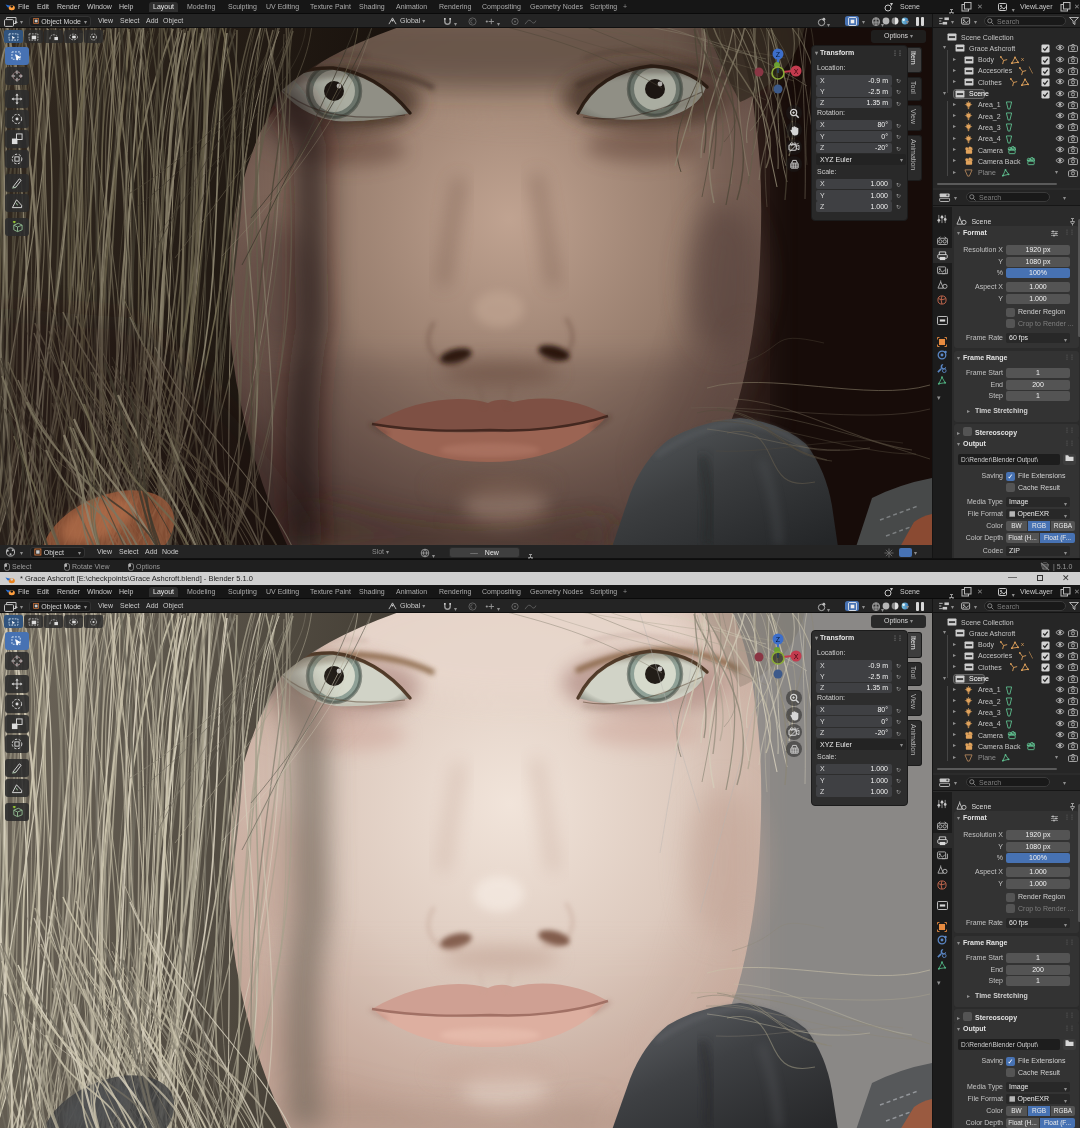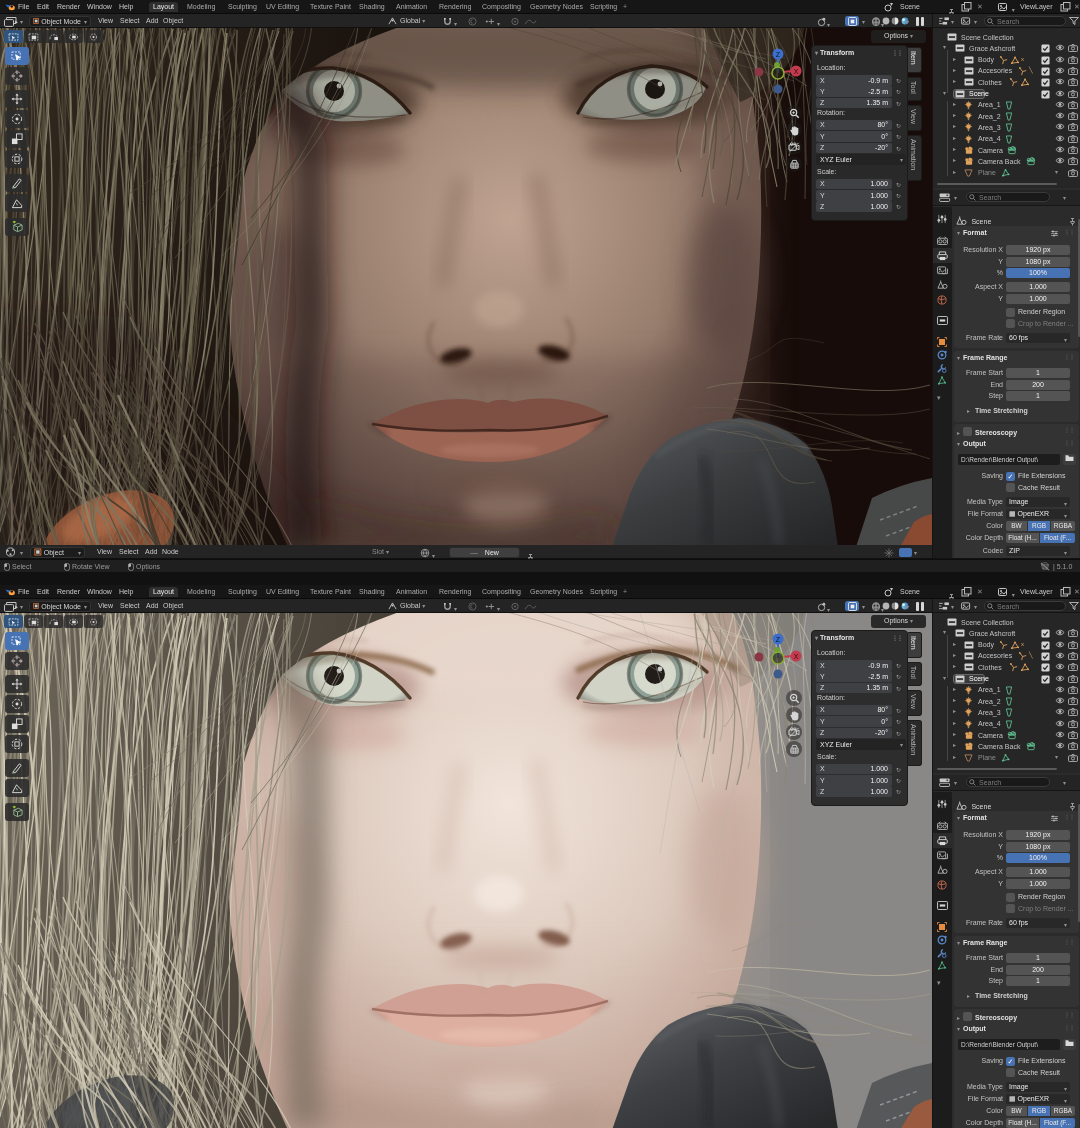--- a/index.html
+++ b/index.html
@@ -1377,20 +1377,30 @@
         <rect x="0.5" y="0.5" width="6" height="8" rx="2.5" fill="none" stroke="#909090"></rect>
         <rect x="0.5" y="0.5" width="3" height="4" rx="1.5" fill="#b5b5b5"></rect>
       </svg>
       <span class="mi" style="left:136px;color:#9a9a9a">Options</span>
       <svg style="position:absolute;left:1040px;top:2px" width="10" height="9" viewBox="0 0 11 10">
         <path d="M1.5,3 h8 l-1.5,5 h-5 Z M1.5,3 L4,0.8 h3 L9.5,3 M5.5,3 v5 M3,3 l1,5 M8,3 l-1,5" fill="none" stroke="#8a8a8a" stroke-width="0.7"></path>
         <path d="M1,1 L10,9" stroke="#8a8a8a" stroke-width="1.2"></path>
       </svg>
       <span class="mi" style="left:1053px;color:#9a9a9a">| 5.1.0</span>
     </div>
+    <div class="tbar" style="top:572px">
+      <svg class="blogo" style="top:2.5px" viewBox="0 0 20 16">
+        <path d="M7,9 a5,4 0 1,0 10,0 a5,4 0 1,0 -10,0 M12,9 a2.2,1.8 0 1,1 .1,0 Z" fill="#e8821e" fill-rule="evenodd"></path>
+        <path d="M2,4 L10,6 L6,9 Z" fill="#2a6fd1"></path>
+      </svg>
+      <span style="position:absolute;left:20px;top:2px;font-size:7.5px;color:#1e1e1e">* Grace Ashcroft [E:\checkpoints\Grace Ashcroft.blend] - Blender 5.1.0</span>
+      <span style="position:absolute;left:1008px;top:0px;color:#333;font-size:9px">—</span>
+      <span style="position:absolute;left:1037px;top:3px;width:6px;height:6px;border:1.2px solid #333"></span>
+      <span style="position:absolute;left:1062px;top:1px;color:#333;font-size:9px">✕</span>
+    </div>
     <div style="position:absolute;left:0;top:613px;width:932px;height:515px;overflow:hidden;background:#8e8c8a">
       <svg width="932" height="515" viewBox="0 0 932 515" style="position:absolute;left:0;top:0">
         <defs>
 <radialGradient id="g_faceb" cx="0.53" cy="0.36" r="0.62">
  <stop offset="0" stop-color="#f1e4da"></stop>
  <stop offset="0.55" stop-color="#ddcabe"></stop>
  <stop offset="1" stop-color="#c2a496"></stop>
 </radialGradient>
 <linearGradient id="g_hairb" x1="0" y1="0" x2="1" y2="0.25">
  <stop offset="0" stop-color="#6e675b"></stop>

